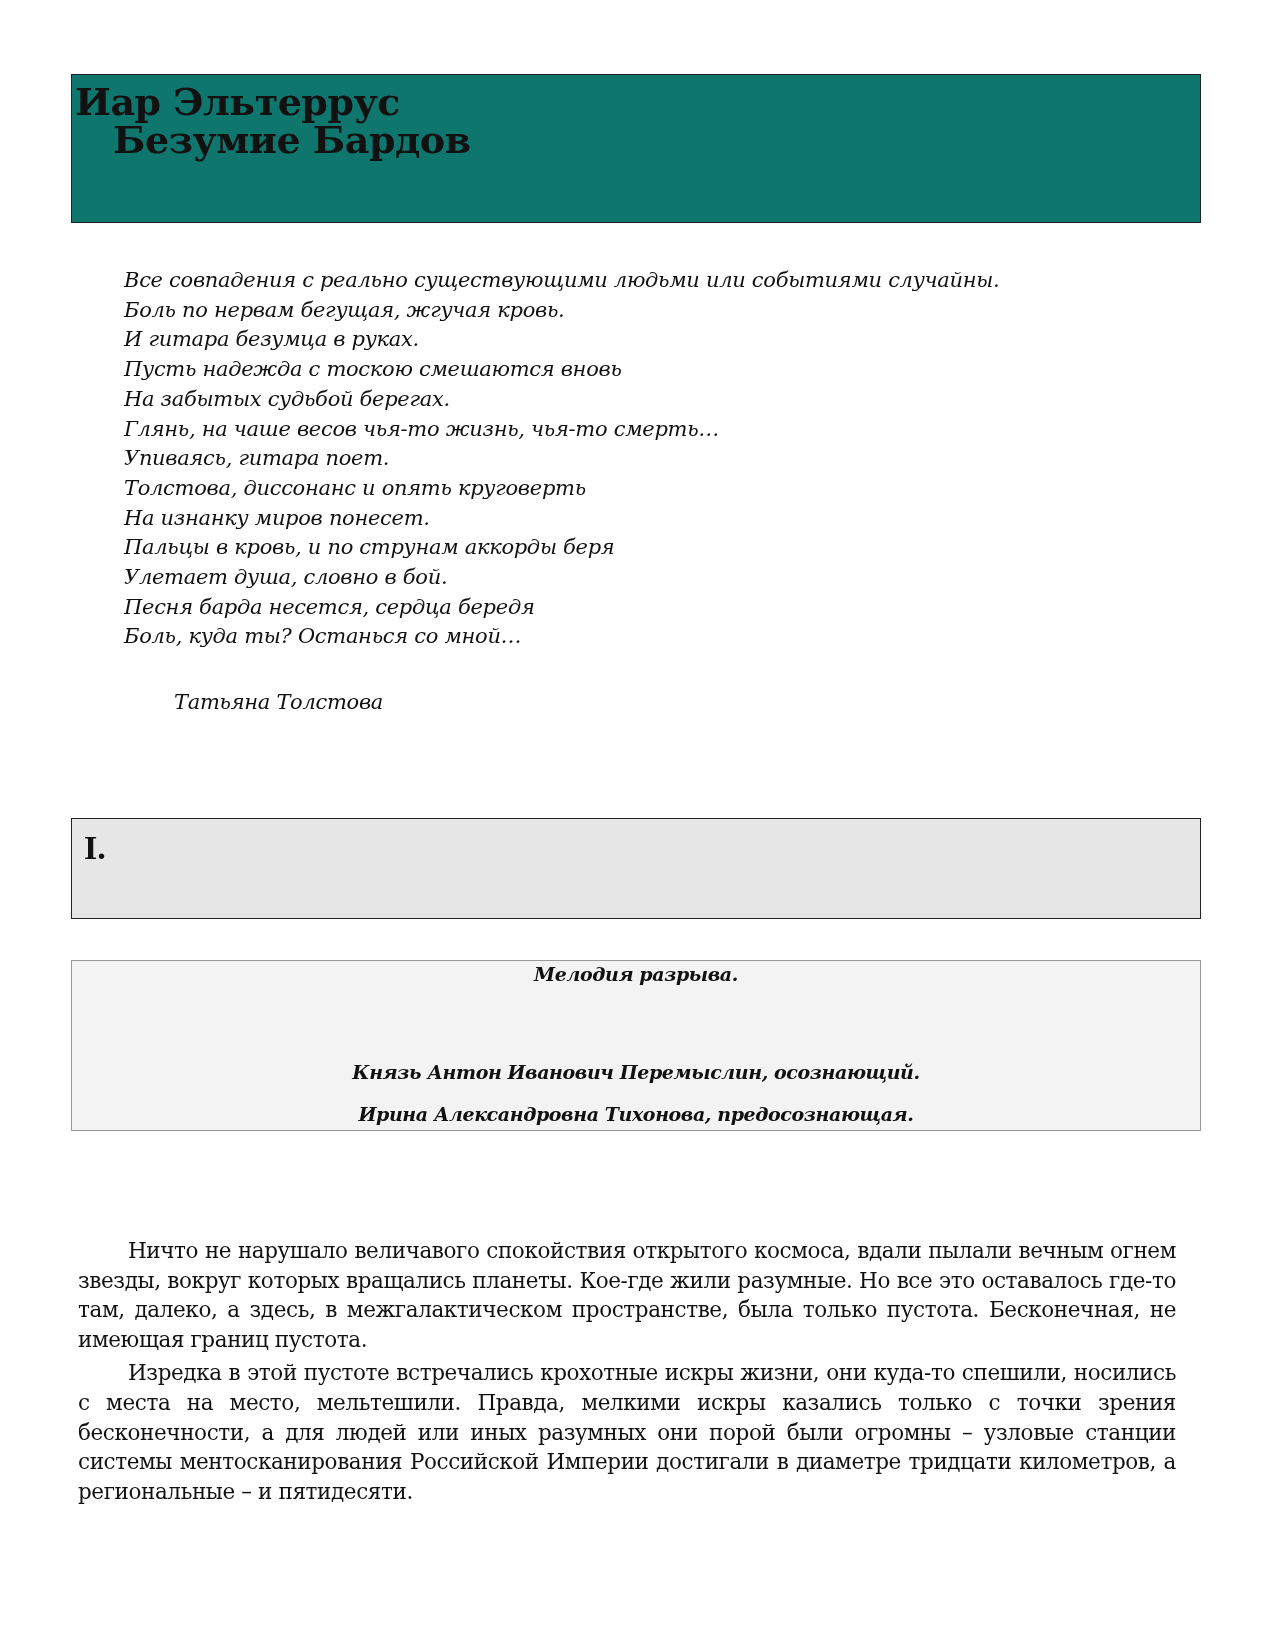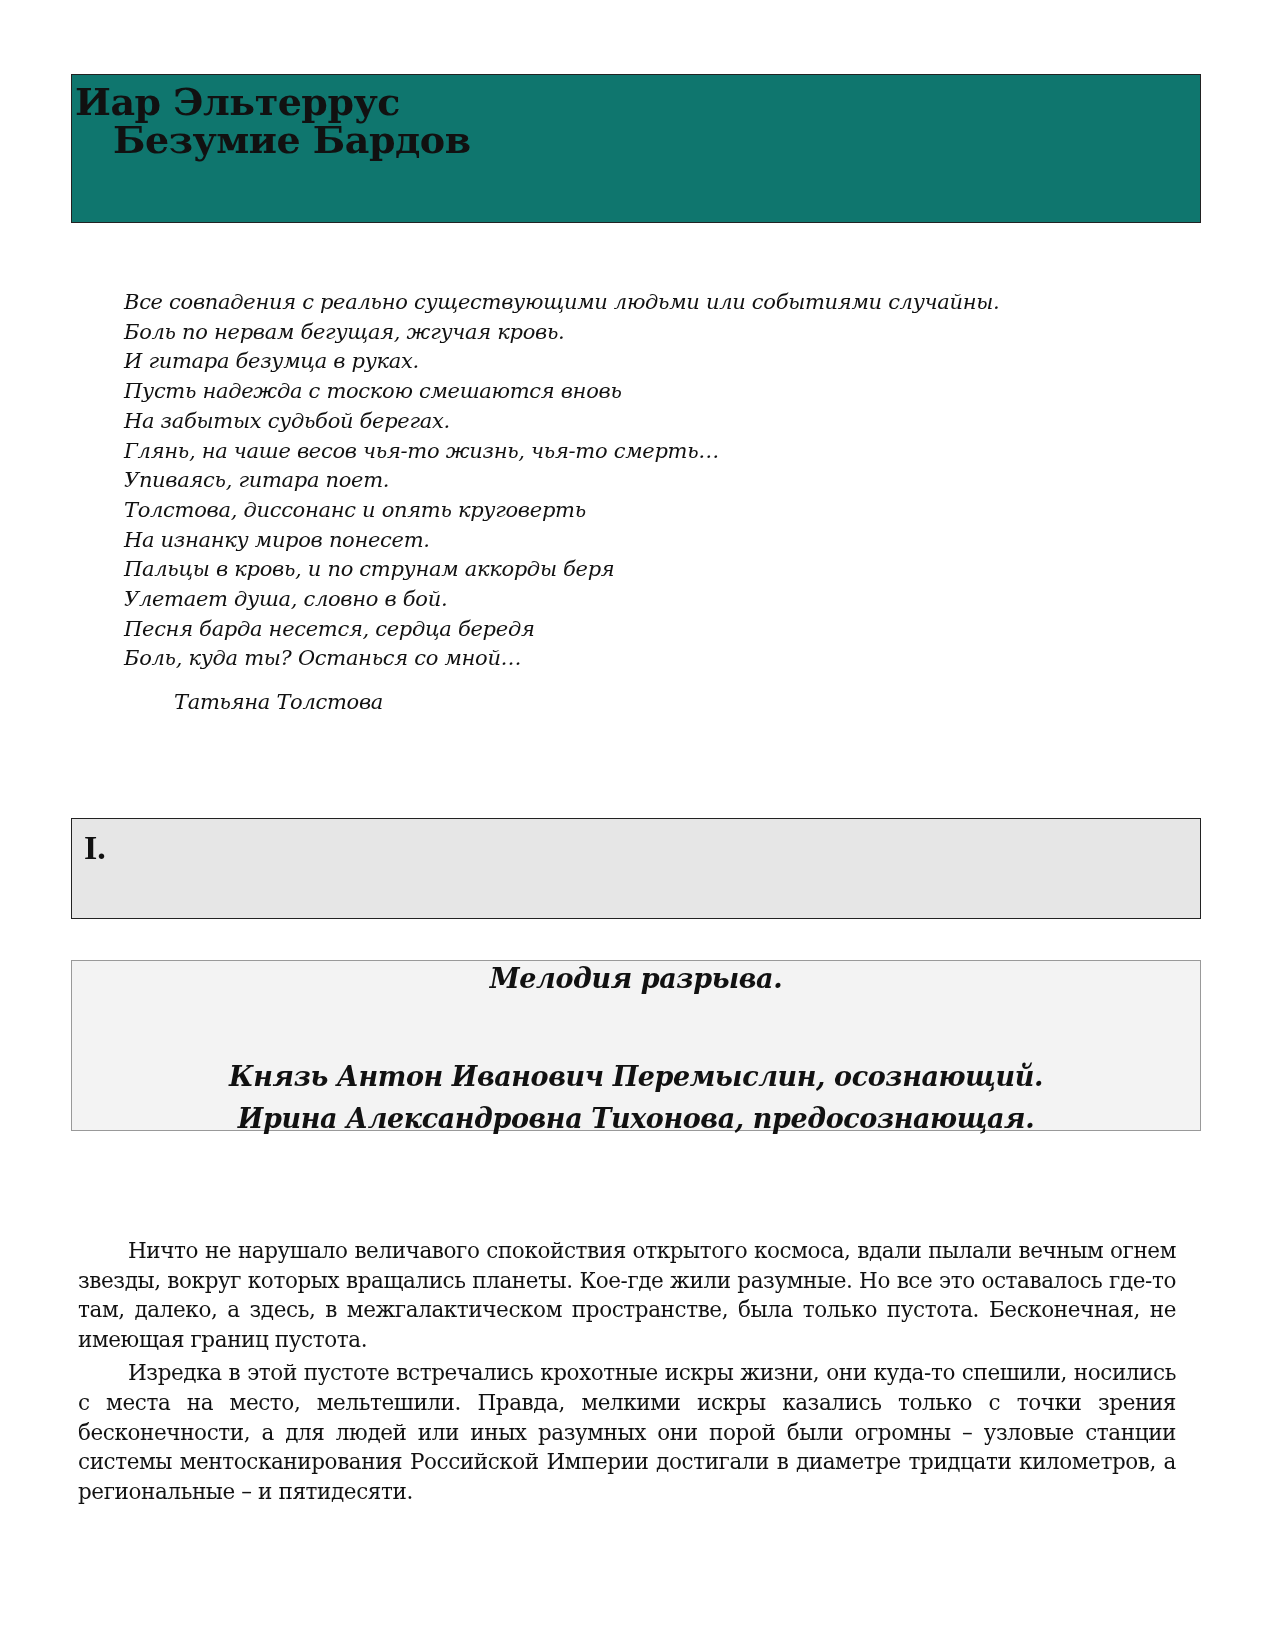--- a/index.html
+++ b/index.html
@@ -12,21 +12,21 @@
     position: absolute; left: 71px; top: 74px; width: 1130px; height: 149px;
     background: #0f766e; border: 1.5px solid #222; box-sizing: border-box;
   }
   .title-line {
     position: absolute; left: 3px; font-weight: bold; font-size: 38px;
     line-height: 46px; font-family: "DejaVu Serif", serif; letter-spacing: -0.5px;
   }
   .title-line.l1 { top: 4px; }
   .title-line.l2 { top: 42px; left: 10px; margin-left: 31px; }
 
-  .epigraph { position: absolute; left: 124px; top: 288px; }
+  .epigraph { position: absolute; left: 124px; top: 266px; }
   .epi-line {
     font-style: italic; font-size: 21px; line-height: 29.7px; white-space: nowrap;
     font-family: "DejaVu Serif", serif; letter-spacing: -0.3px;
   }
   .epi-author {
     position: absolute; left: 174px; top: 690px;
     font-style: italic; font-size: 21px; font-family: "DejaVu Serif", serif; letter-spacing: -0.3px;
   }
 
   .chapter-box {
@@ -37,21 +37,21 @@
     position: absolute; left: 12px; top: 10px; font-weight: bold; font-size: 34px;
     font-family: "Liberation Serif", serif;
   }
 
   .info-box {
     position: absolute; left: 71px; top: 960px; width: 1130px; height: 171px;
     background: #f3f3f3; border: 1px solid #999; box-sizing: border-box;
   }
   .info-line {
     position: absolute; left: 0; right: 0; text-align: center;
-    font-style: italic; font-weight: bold; font-size: 27px;
+    font-style: italic; font-weight: bold; font-size: 19px;
     font-family: "DejaVu Serif", serif; letter-spacing: -0.4px;
   }
   .info-line.i1 { top: 2px; }
   .info-line.i2 { top: 72px; margin-top: 28px; }
   .info-line.i3 { top: 142px; }
 
   .body-text {
     position: absolute; left: 74px; top: 1232px; width: 1106px;
     font-size: 21.5px; line-height: 29.6px; text-align: justify;
     font-family: "DejaVu Serif", serif; letter-spacing: -0.4px;

